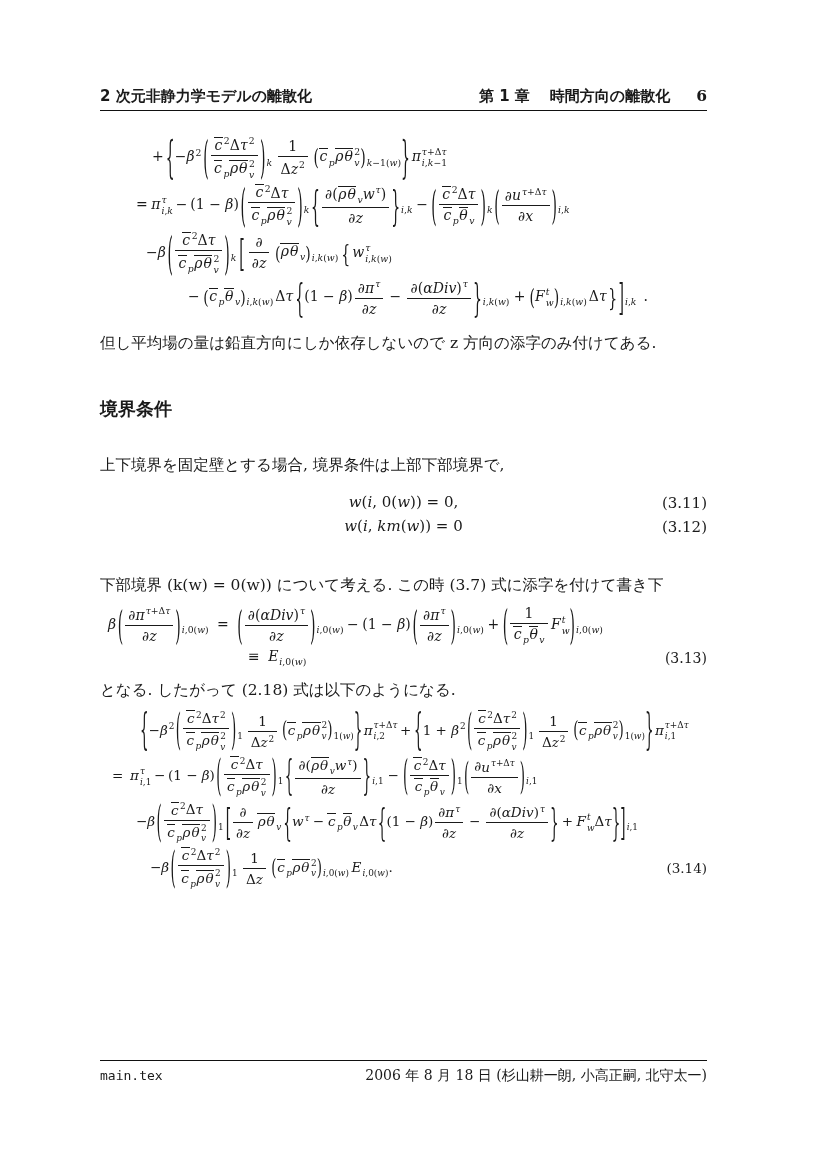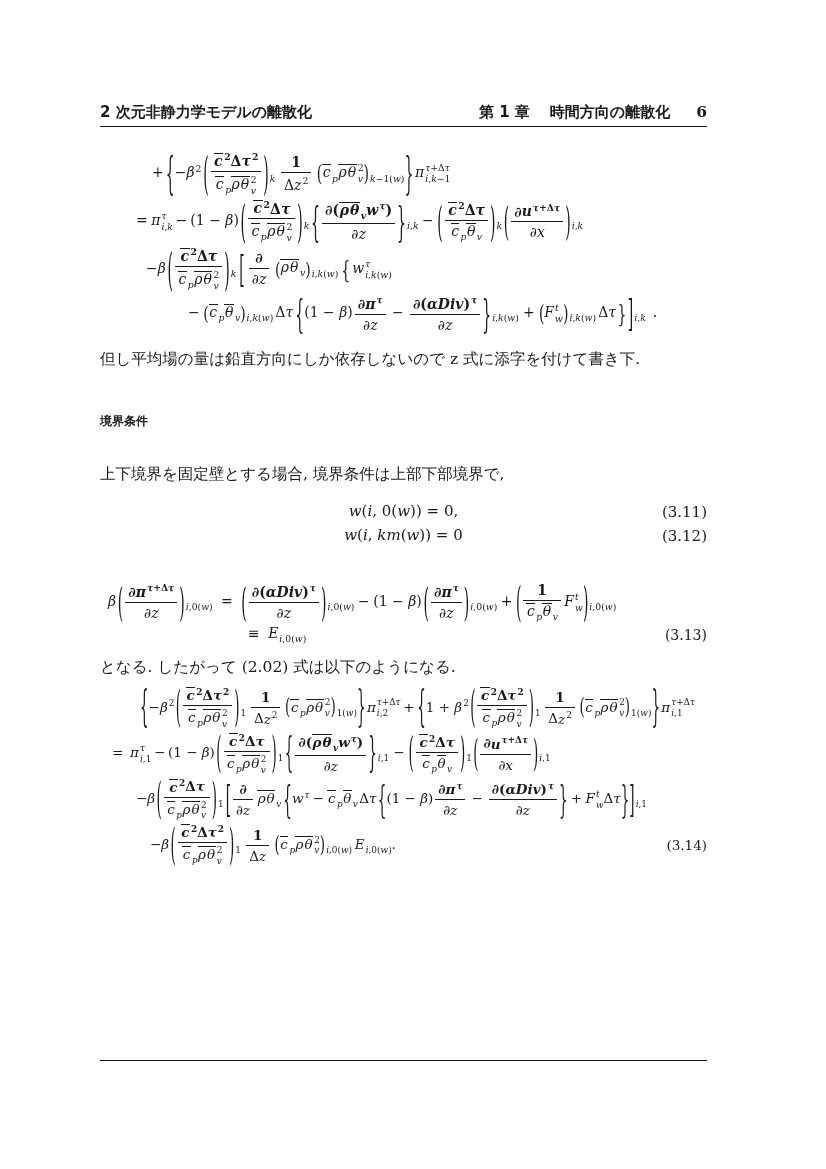--- a/index.html
+++ b/index.html
@@ -1,44 +1,44 @@
 <!DOCTYPE html>
 <html><head>
 <meta charset="utf-8">
 <style>
   html,body{margin:0;padding:0;}
   body{width:826px;height:1169px;background:#ffffff;color:#1a1a1a;
        font-family:"DejaVu Serif","Liberation Serif",serif;position:relative;overflow:hidden;}
-  .content{position:absolute;left:100px;top:16px;width:607px;}
+  .content{position:absolute;left:100px;top:0;width:607px;}
   .hdr{display:flex;justify-content:space-between;align-items:baseline;margin-top:86px;
        font-family:"DejaVu Sans","Liberation Sans",sans-serif;font-weight:bold;font-size:15px;}
   .hdr-right{display:flex;align-items:baseline;}
   .hdr-chapter{margin-right:20px;}
   .pagenum{font-family:"DejaVu Serif","Liberation Serif",serif;font-size:15.5px;margin-left:26px;}
   .rule{border:none;border-top:1.6px solid #111;margin:4px 0 0;}
   .math{font-size:14px;}
   .eqline{position:relative;white-space:nowrap;margin:3px 0;min-height:20px;}
   .eqnum{position:absolute;right:0;top:50%;transform:translateY(-50%);font-style:normal;}
   .eqc{display:inline-block;}
   .frac{display:inline-block;vertical-align:middle;text-align:center;margin:0 2px;}
-  .fnum{display:block;padding:0 3px 2px;font-weight:bold;}
+  .fnum{display:block;padding:0 3px 2px;}
   .fden{display:block;border-top:1px solid #1a1a1a;padding:2px 3px 0;}
   .dwrap{display:inline-flex;align-items:center;vertical-align:middle;}
   .dcont{display:inline-flex;align-items:center;}
   .delim{display:inline-block;line-height:1;transform-origin:50% 50%;font-family:"DejaVu Serif",serif;}
   .msub{font-size:0.66em;vertical-align:-0.45em;margin-left:1px;}
   .msup{font-size:0.66em;vertical-align:0.6em;margin-left:1px;}
   .stack{display:inline-flex;flex-direction:column;align-items:flex-start;vertical-align:middle;
          font-size:0.66em;line-height:1.2;margin-left:1px;}
   .ssup,.ssub{display:block;}
   .ov{display:inline-block;border-top:1.2px solid #1a1a1a;line-height:1.05;padding:0 0.5px;}
   .it{font-style:italic;}
   .up{font-style:normal;}
   .para{font-size:15.5px;line-height:1.55;}
-  .h-sans{font-family:"DejaVu Sans","Liberation Sans",sans-serif;font-weight:bold;font-size:12px;}
+  .h-sans{font-family:"DejaVu Sans","Liberation Sans",sans-serif;font-weight:bold;font-size:18px;}
   .footer-wrap{position:absolute;left:100px;top:1056px;width:607px;}
   .ftr{display:flex;justify-content:space-between;align-items:baseline;font-size:14px;margin-top:6px;}
   .ftr .file{font-family:"DejaVu Sans Mono","Liberation Mono",monospace;font-size:13px;}
 </style>
 </head>
 <body>
 
 <div class="content">
 
   <div class="hdr">
@@ -165,36 +165,37 @@
                 <span class="dcont">
                   <span class="mr"><span class="mr"><span class="mr"><span class="it">F</span></span><span class="stack">
                         <span class="ssup"><span class="mr"><span class="it">t</span></span></span>
                         <span class="ssub"><span class="mr"><span class="it">w</span></span></span>
                       </span></span></span>
                 </span>
                 <span class="delim" style="transform: scaleY(1.58259);">)</span>
               </span><span class="msub"><span class="mr"><span class="it">i</span><span class="up">,</span><span class="it">k</span><span class="up">(</span><span class="it">w</span><span class="up">)</span></span></span></span><span style="display: inline-block; width: 0.15em;"></span><span class="mr"><span class="up">Δ</span><span class="it">τ</span></span><span style="display: inline-block; width: 0.1em;"></span><span class="delim" style="transform: scaleY(1.7); vertical-align: middle;">}</span><span style="display: inline-block; width: 0.1em;"></span><span class="mr"><span class="delim" style="transform: scaleY(2.6); vertical-align: middle;">]</span><span class="msub"><span class="mr"><span class="it">i</span><span class="up">,</span><span class="it">k</span></span></span></span><span style="display: inline-block; width: 0.5em;"></span><span class="mr"><span class="up">.</span></span></span></span></div>
     </div>
 
-  <div class="para" style="margin-top:14px;">但し平均場の量は鉛直方向にしか依存しないので z 式に添字を付けて書き下.</div>
+  <div class="para" style="margin-top:14px;">但し平均場の量は鉛直方向にしか依存しないので z 方向の添字のみ付けてある.</div>
 
   <div class="h-sans" style="margin-top:42px;">境界条件</div>
 
   <div class="para" style="margin-top:32px;">上下境界を固定壁とする場合, 境界条件は上部下部境界で,</div>
 
   <div class="math" style="margin-top:16px;font-size:15px;">
       <div class="eqline" style="text-align: center;"><span class="eqc"><span class="mr"><span class="mr"><span class="it">w</span><span class="up">(</span><span class="it">i</span><span class="up">,</span><span class="up"> </span><span class="up">0</span><span class="up">(</span><span class="it">w</span><span class="up">)</span><span class="up">)</span><span class="up"> </span><span class="up">=</span><span class="up"> </span><span class="up">0</span><span class="up">,</span></span></span></span><span class="eqnum">(3.11)</span></div>
     </div>
   <div class="math" style="margin-top:4px;font-size:15px;">
       <div class="eqline" style="text-align: center;"><span class="eqc"><span class="mr"><span class="mr"><span class="it">w</span><span class="up">(</span><span class="it">i</span><span class="up">,</span><span class="up"> </span><span class="it">k</span><span class="it">m</span><span class="up">(</span><span class="it">w</span><span class="up">)</span><span class="up">)</span><span class="up"> </span><span class="up">=</span><span class="up"> </span><span class="up">0</span></span></span></span><span class="eqnum">(3.12)</span></div>
     </div>
 
 
 
   <div class="para" style="margin-top:36px;">
+    <div>下部境界 (k(w) = 0(w)) について考える.  この時 (3.7) 式に添字を付けて書き下</div>
   </div>
 
   <div class="math" style="margin-top:8px;">
       <div class="eqline" style="padding-left: 8px;"><span class="eqc"><span class="mr"><span class="mr"><span class="it">β</span></span><span style="display: inline-block; width: 0.12em;"></span><span class="mr"><span class="dwrap">
                 <span class="delim" style="transform: scaleY(2.75223);">(</span>
                 <span class="dcont">
                   <span class="frac">
                     <span class="fnum"><span class="mr"><span class="mr"><span class="up">∂</span></span><span class="mr"><span class="mr"><span class="it">π</span></span><span class="msup"><span class="mr"><span class="it">τ</span><span class="up">+</span><span class="up">Δ</span><span class="it">τ</span></span></span></span></span></span>
                     <span class="fden"><span class="mr"><span class="mr"><span class="up">∂</span><span class="it">z</span></span></span></span>
                   </span>
@@ -224,21 +225,21 @@
                   <span class="mr"><span class="frac"><span class="fnum"><span class="mr"><span class="mr"><span class="up">1</span></span></span></span><span class="fden"><span class="mr"><span class="mr"><span class="ov"><span class="mr"><span class="it">c</span></span></span><span class="msub"><span class="mr"><span class="it">p</span></span></span></span><span class="mr"><span class="ov"><span class="mr"><span class="it">θ</span></span></span><span class="msub"><span class="mr"><span class="it">v</span></span></span></span></span></span></span><span style="display: inline-block; width: 0.1em;"></span><span class="mr"><span class="mr"><span class="it">F</span></span><span class="stack">
                         <span class="ssup"><span class="mr"><span class="it">t</span></span></span>
                         <span class="ssub"><span class="mr"><span class="it">w</span></span></span>
                       </span></span></span>
                 </span>
                 <span class="delim" style="transform: scaleY(2.8683);">)</span>
               </span><span class="msub"><span class="mr"><span class="it">i</span><span class="up">,</span><span class="up">0</span><span class="up">(</span><span class="it">w</span><span class="up">)</span></span></span></span></span></span></div>
       <div class="eqline" style="padding-left: 148px;"><span class="eqc"><span class="mr"><span class="mr"><span class="up">≡</span></span><span style="display: inline-block; width: 0.6em;"></span><span class="mr"><span class="mr"><span class="it">E</span></span><span class="msub"><span class="mr"><span class="it">i</span><span class="up">,</span><span class="up">0</span><span class="up">(</span><span class="it">w</span><span class="up">)</span></span></span></span></span></span><span class="eqnum">(3.13)</span></div>
     </div>
 
-  <div class="para" style="margin-top:10px;">となる.  したがって (2.02) 式は以下のようになる.</div>
+  <div class="para" style="margin-top:10px;">となる.  したがって (2.18) 式は以下のようになる.</div>
 
   <div class="math" style="margin-top:8px;font-size:13.5px;">
       <div class="eqline" style="padding-left: 40px;"><span class="eqc"><span class="mr"><span class="dwrap">
               <span class="delim" style="transform: scaleY(3.16435);">{</span>
               <span class="dcont">
                 <span class="mr"><span class="mr"><span class="up">−</span></span><span class="mr"><span class="mr"><span class="it">β</span></span><span class="msup"><span class="mr"><span class="up">2</span></span></span></span><span style="display: inline-block; width: 0.1em;"></span><span class="mr"><span class="dwrap">
                       <span class="delim" style="transform: scaleY(3.16435);">(</span>
                       <span class="dcont">
                         <span class="frac">
                           <span class="fnum"><span class="mr"><span class="mr"><span class="ov"><span class="mr"><span class="it">c</span></span></span><span class="msup"><span class="mr"><span class="up">2</span></span></span></span><span class="mr"><span class="up">Δ</span></span><span class="mr"><span class="mr"><span class="it">τ</span></span><span class="msup"><span class="mr"><span class="up">2</span></span></span></span></span></span>
@@ -393,13 +394,17 @@
                       </span></span></span>
                 </span>
                 <span class="delim" style="transform: scaleY(1.58333);">)</span>
               </span><span class="msub"><span class="mr"><span class="it">i</span><span class="up">,</span><span class="up">0</span><span class="up">(</span><span class="it">w</span><span class="up">)</span></span></span></span><span style="display: inline-block; width: 0.2em;"></span><span class="mr"><span class="mr"><span class="it">E</span></span><span class="msub"><span class="mr"><span class="it">i</span><span class="up">,</span><span class="up">0</span><span class="up">(</span><span class="it">w</span><span class="up">)</span></span></span></span><span class="mr"><span class="up">.</span></span></span></span><span class="eqnum">(3.14)</span></div>
     </div>
 
 </div>
 
 <div class="footer-wrap">
   <hr class="rule">
+  <div class="ftr">
+    <span class="file">main.tex</span>
+    <span>2006 年 8 月 18 日 (杉山耕一朗, 小高正嗣, 北守太一)</span>
+  </div>
 </div>
 
 </body></html>

